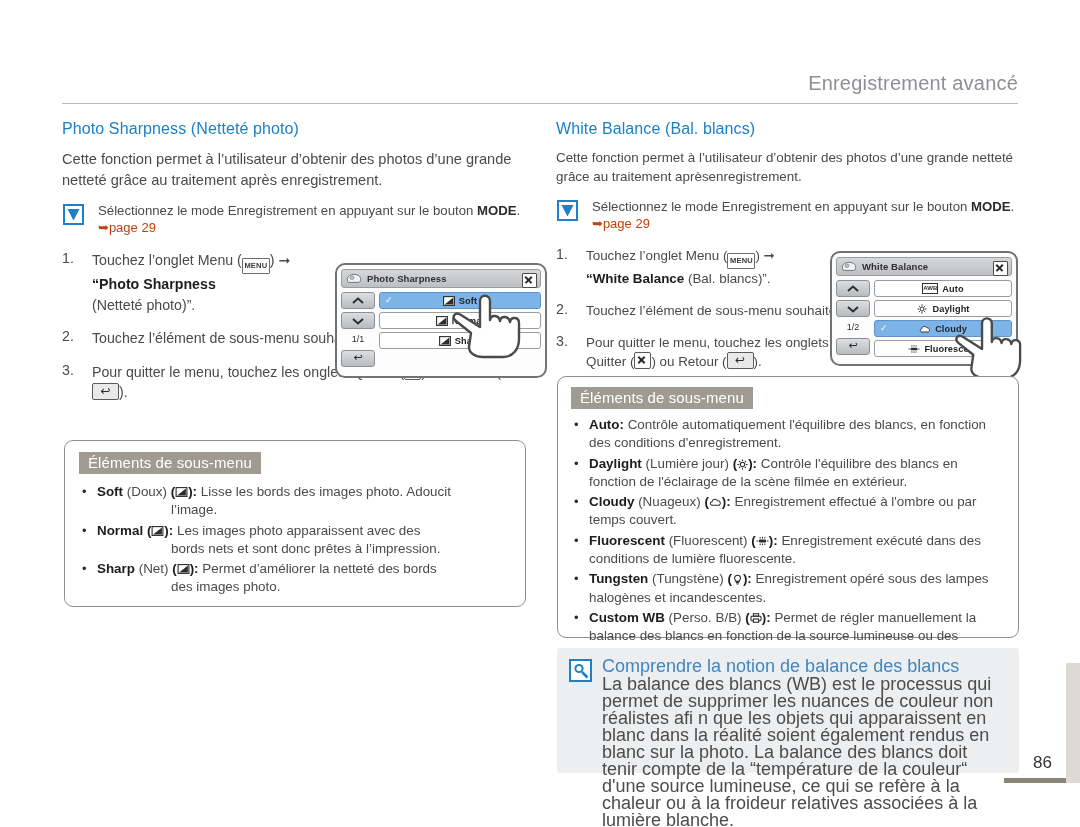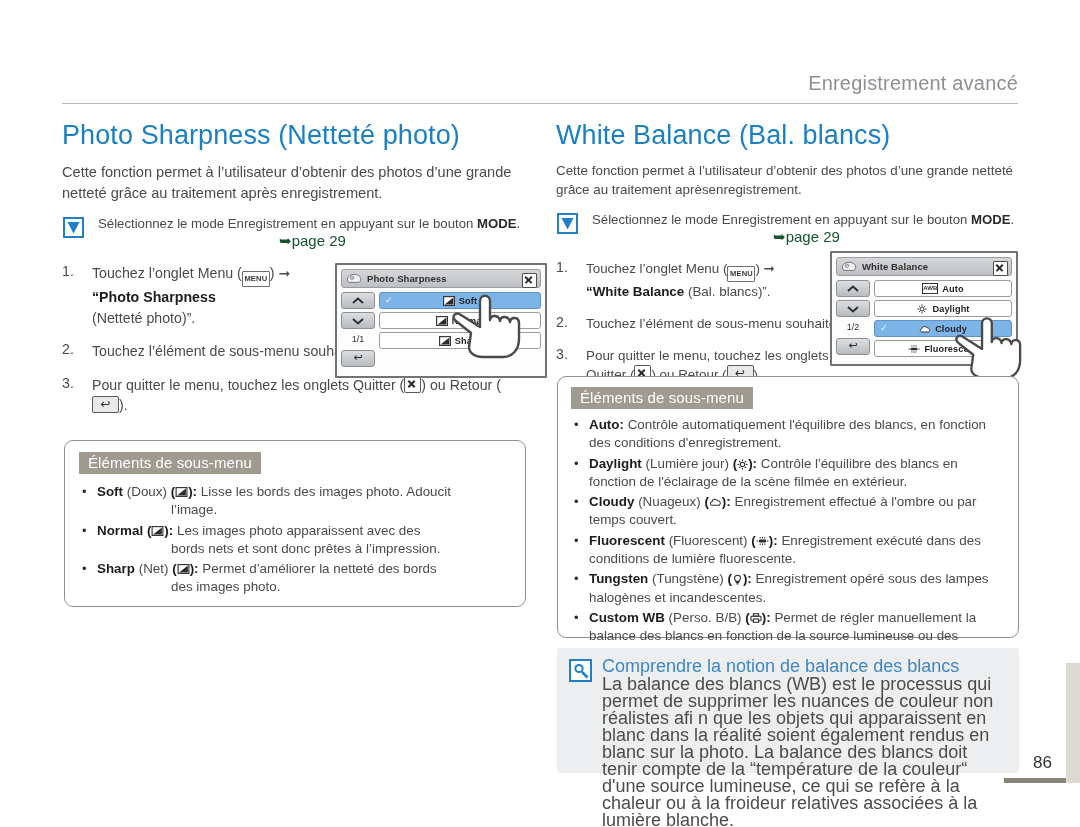--- a/index.html
+++ b/index.html
@@ -23,37 +23,37 @@
   .hdr-rule{
     position:absolute;left:62px;top:103px;width:956px;height:1px;background:#b9b9b9;
   }
 
   
   .col{position:absolute;top:120px;}
   .col-left{left:62px;width:465px;}
   .col-right{left:556px;width:465px;}
 
   h1.sec-title{
-    margin:0 0 11px 0;font-weight:normal;font-size:27px;color:#1b7fc4;
+    margin:0 0 11px 0;font-weight:normal;font-size:16px;color:#1b7fc4;
     letter-spacing:.1px;
   }
   p.intro{
     margin:0;font-size:14.6px;line-height:20.5px;color:#4a4a4a;
   }
 
   
   .note{position:relative;margin-top:13px;padding-left:36px;min-height:30px;}
   .note .vicon{
     position:absolute;left:1px;top:1px;width:21px;height:21px;
     border:2px solid #1f7fc8;background:#fff;box-sizing:border-box;
   }
   .note .vicon svg{display:block;}
   .note-txt{font-size:13.2px;line-height:16.5px;color:#4a4a4a;display:block;}
   .note-txt b{font-weight:bold;color:#2b2b2b;}
-  .note-pg{font-size:15px;line-height:16.5px;color:#14532d;display:block;text-align:center;}
+  .note-pg{font-size:13px;line-height:16.5px;color:#c2410c;display:block;}
 
   
   .steps{margin-top:14px;}
   .step{position:relative;padding-left:30px;margin-bottom:13px;}
   .step-num{position:absolute;left:0;top:0;font-size:14.2px;color:#4a4a4a;}
   .step-body{font-size:14.2px;line-height:20.5px;color:#4a4a4a;}
   .step-body b{font-weight:bold;color:#1d1d1d;}
 
   
   .chip{display:inline-block;vertical-align:-3px;}
@@ -75,21 +75,21 @@
     width:25px;height:15px;border:1px solid #5a5a5a;background:#e9e9e9;border-radius:2px;
     position:relative;vertical-align:-3px;
   }
   .chip-back span{
     position:absolute;left:0;right:0;top:-1px;text-align:center;font-size:12px;color:#2c2c2c;
     line-height:16px;
   }
 
   
   .screen{
-    position:absolute;background:#fdfdfd;border:2px solid #6f7376;border-radius:1px;
+    position:absolute;background:#fdfdfd;border:2px solid #6f7376;border-radius:10px;
     box-sizing:border-box;padding:4px;
   }
   .scr-bar{
     height:19px;background:linear-gradient(#d6d7d9,#bdbfc2);
     border:1px solid #9a9da0;border-radius:3px;box-sizing:border-box;
     display:flex;align-items:center;padding:0 4px;position:relative;
   }
   .scr-bar .cam{width:17px;height:12px;margin-right:4px;flex:0 0 auto;}
   .scr-title{font-size:9.5px;font-weight:bold;color:#2f2f2f;letter-spacing:.1px;}
   .scr-close{

